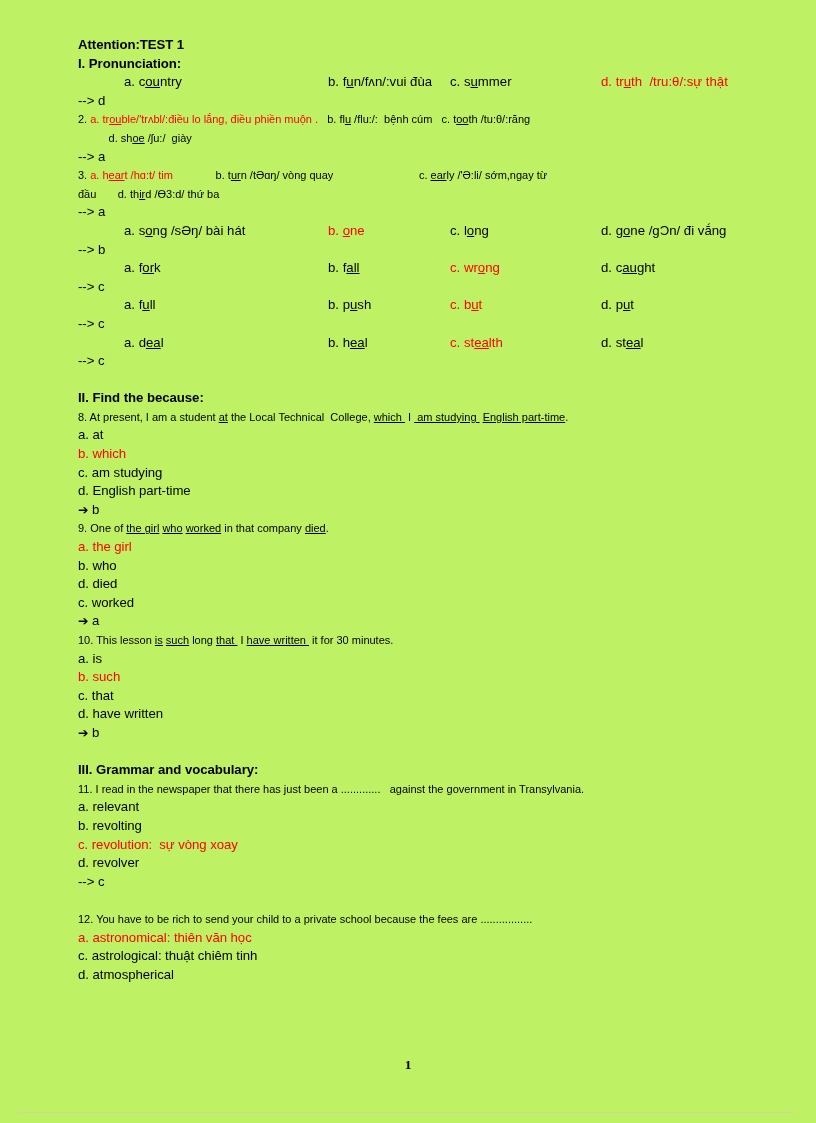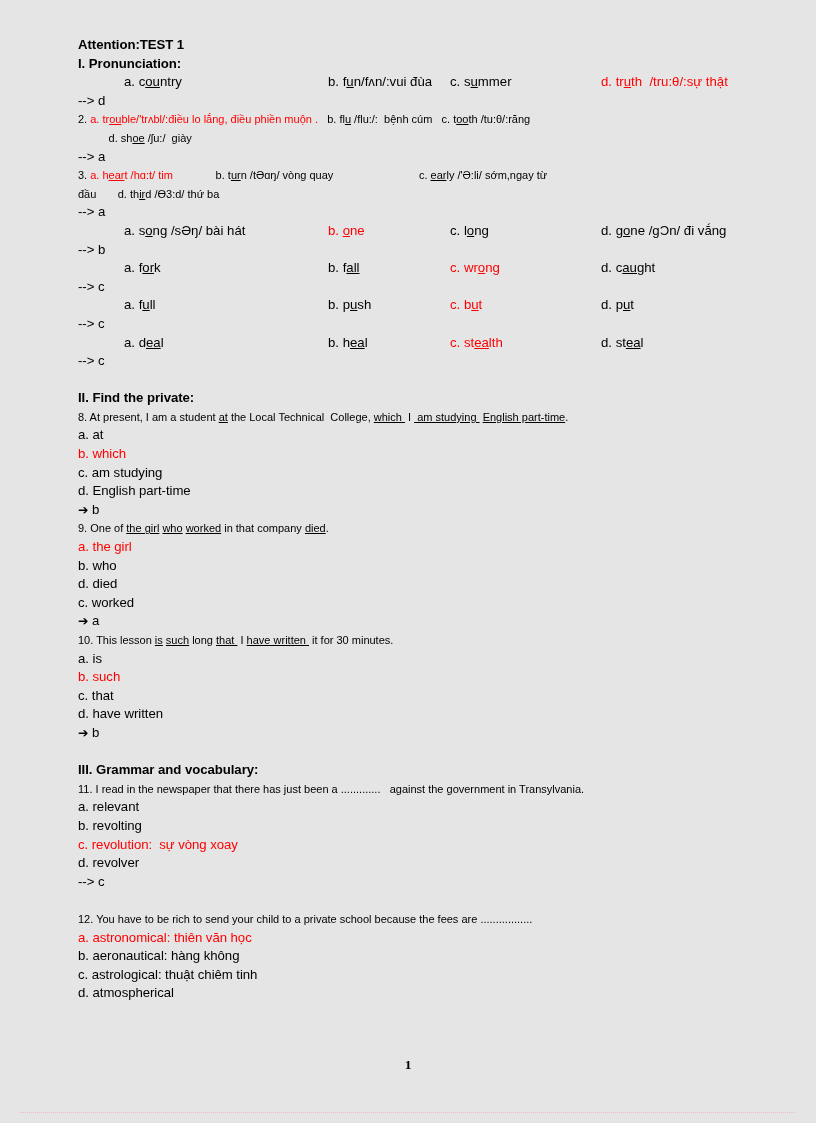--- a/index.html
+++ b/index.html
@@ -13,21 +13,21 @@
     position: relative;
     font-family: "Liberation Sans", sans-serif;
     color: #000000;
     overflow: hidden;
   }
   .page {
     position: absolute;
     left: 0; top: 0;
     width: 816px;
     height: 1123px;
-    background: #e5e5e5;
+    background: #bef264;
   }
   .content {
     position: absolute;
     left: 78px;
     top: 36px;
     width: 686px;
   }
   .ln {
     font-size: 13.2px;
     line-height: 18.6px;
@@ -137,21 +137,21 @@
     <div class="prow">
       <span class="c-a">a. d<u>ea</u>l</span>
       <span class="c-b">b. h<u>ea</u>l</span>
       <span class="c-c red">c. st<u>ea</u>lth</span>
       <span class="c-d">d. st<u>ea</u>l</span>
     </div>
     <div class="ln">--&gt; c</div>
 
     <div class="spacer"></div>
 
-    <div class="ln bold">II. Find the private:</div>
+    <div class="ln bold">II. Find the because:</div>
 
     <div class="flow">8. At present, I am a student <u>at</u> the Local Technical  College, <u>which </u> I <u> am studying </u> <u>English part-time</u>.</div>
     <div class="ln">a. at</div>
     <div class="ln red">b. which</div>
     <div class="ln">c. am studying</div>
     <div class="ln">d. English part-time</div>
     <div class="ln"><span class="arrow">➔</span> <span>b</span></div>
 
     <div class="flow">9. One of <u>the girl</u> <u>who</u> <u>worked</u> in that company <u>died</u>.</div>
     <div class="ln red">a. the girl</div>
@@ -175,21 +175,20 @@
     <div class="ln">a. relevant</div>
     <div class="ln">b. revolting</div>
     <div class="ln red">c. revolution:  sự vòng xoay</div>
     <div class="ln">d. revolver</div>
     <div class="ln">--&gt; c</div>
 
     <div class="spacer"></div>
 
     <div class="flow">12. You have to be rich to send your child to a private school because the fees are .................</div>
     <div class="ln red">a. astronomical: thiên văn học</div>
-    <div class="ln">b. aeronautical: hàng không</div>
     <div class="ln">c. astrological: thuật chiêm tinh</div>
     <div class="ln">d. atmospherical</div>
 
   </div>
 
   <div class="footer-num">1</div>
   <div class="bottom-rule"></div>
 
 </div>
 

